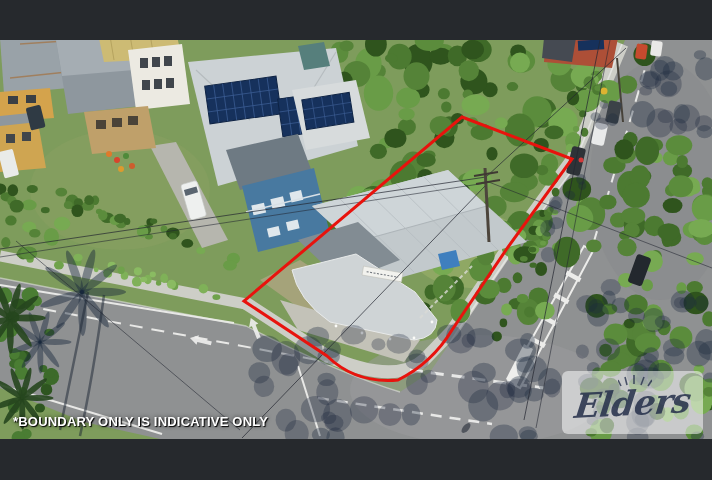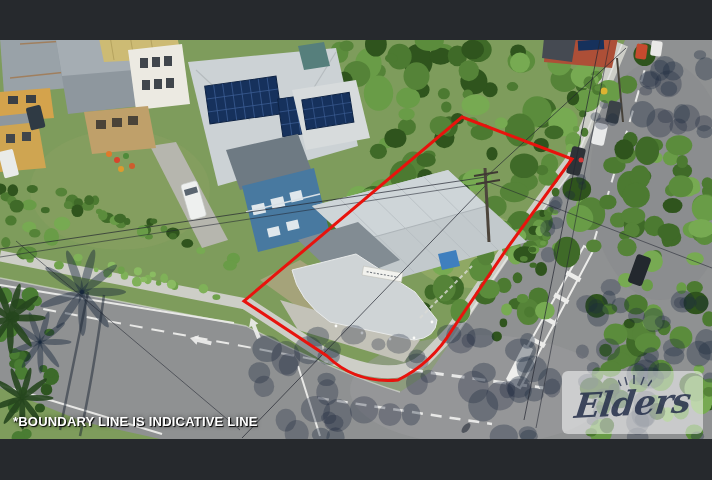--- a/index.html
+++ b/index.html
@@ -768,21 +768,21 @@
       <path d="M474,176 L498,172 M476,184 L500,180" stroke="#3f3a33" stroke-width="2"></path>
     </g>
 
     <path d="M462,117 L572,159 L508,247 L452,330 Q432,363 398,380 Q356,384 327,356 L244,301 Z" fill="none" stroke="#e8130d" stroke-width="3" stroke-linejoin="miter"></path>
   </g>
 
   <rect x="0" y="0" width="712" height="40" fill="#26292d"></rect>
   <rect x="0" y="439" width="712" height="41" fill="#26292d"></rect>
 </svg>
 
-<div id="disclaimer">*BOUNDARY LINE IS INDICATIVE LINE</div>
+<div id="disclaimer">*BOUNDARY ONLY IS INDICATIVE ONLY</div>
 
 <div id="brandbox">
   <svg class="rays" width="34" height="14" viewBox="0 0 34 14">
     <g stroke="rgba(40,50,76,.8)" stroke-width="1.6">
       <path d="M3,12 L0,6"></path>
           <path d="M9,11 L7,3"></path>
           <path d="M16,10 L16,1"></path>
       <path d="M23,11 L26,3"></path>
           <path d="M30,12 L34,6"></path>
     </g>

